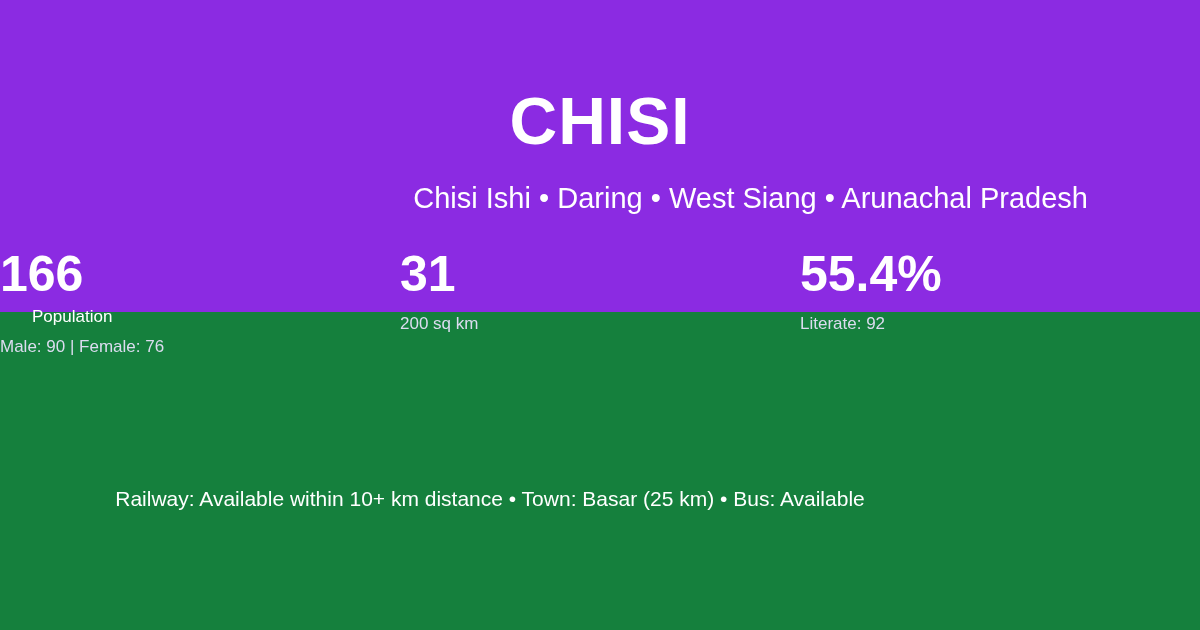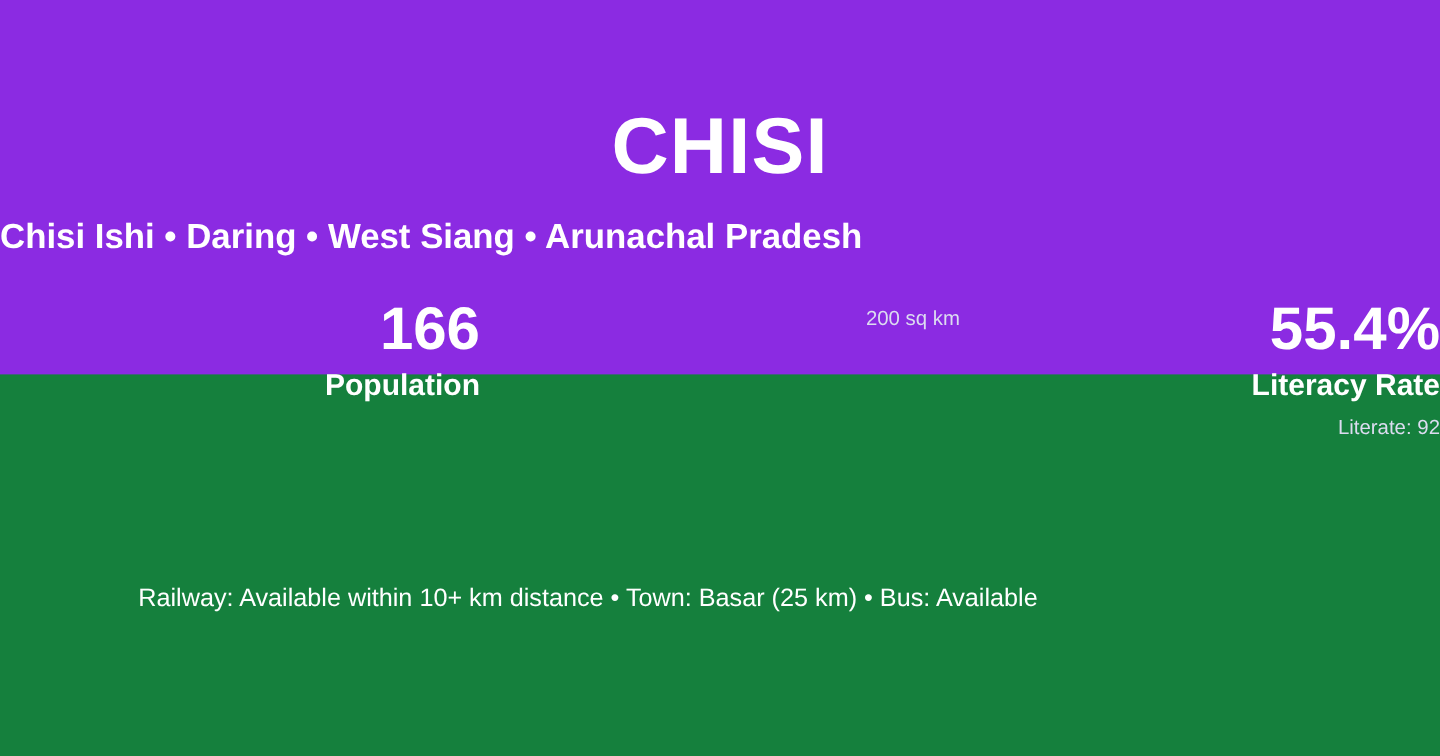--- a/index.html
+++ b/index.html
@@ -38,50 +38,51 @@
     font-size: 66px;
     font-weight: bold;
     letter-spacing: 1px;
     line-height: 1;
   }
   .subtitle {
     position: absolute;
     left: 0;
     top: 180px;
     width: 1088px;
-    text-align: left;
+    text-align: right;
     color: #FFFFFF;
     font-size: 29px;
-    font-weight: bold;
+    font-weight: normal;
     line-height: 1.3;
   }
   .stats {
     position: absolute;
     left: 0;
     top: 246px;
     width: 1200px;
     display: flex;
     flex-direction: row;
   }
   .stat {
     flex: 1 1 0;
-    text-align: right;
+    text-align: left;
   }
   .stat-value {
     color: #FFFFFF;
     font-size: 50px;
     font-weight: bold;
     line-height: 1.15;
   }
   .stat-label {
     color: #FFFFFF;
-    font-size: 25px;
-    font-weight: bold;
+    font-size: 17px;
+    font-weight: normal;
     line-height: 1.25;
     margin-top: 2px;
+    margin-left: 32px;
   }
   .stat-sub {
     color: #DCDCF0;
     font-size: 17px;
     font-weight: normal;
     line-height: 1.3;
     margin-top: 9px;
   }
   .facilities {
     position: absolute;
@@ -112,29 +113,30 @@
 
   <div class="title">CHISI</div>
 
   <div class="subtitle">Chisi Ishi • Daring • West Siang • Arunachal Pradesh</div>
 
   <div class="stats">
 
     <div class="stat">
       <div class="stat-value">166</div>
       <div class="stat-label">Population</div>
+      <div class="stat-sub">Male: 90 | Female: 76</div>
     </div>
 
     <div class="stat">
+      <div class="stat-value">31</div>
       <div class="stat-sub">200 sq km</div>
     </div>
 
     <div class="stat">
       <div class="stat-value">55.4%</div>
-      <div class="stat-label">Literacy Rate</div>
       <div class="stat-sub">Literate: 92</div>
     </div>
 
   </div>
 
   <div class="facilities">Railway: Available within 10+ km distance  •  Town: Basar (25 km)  •  Bus: Available</div>
 
 
 </div>
 

